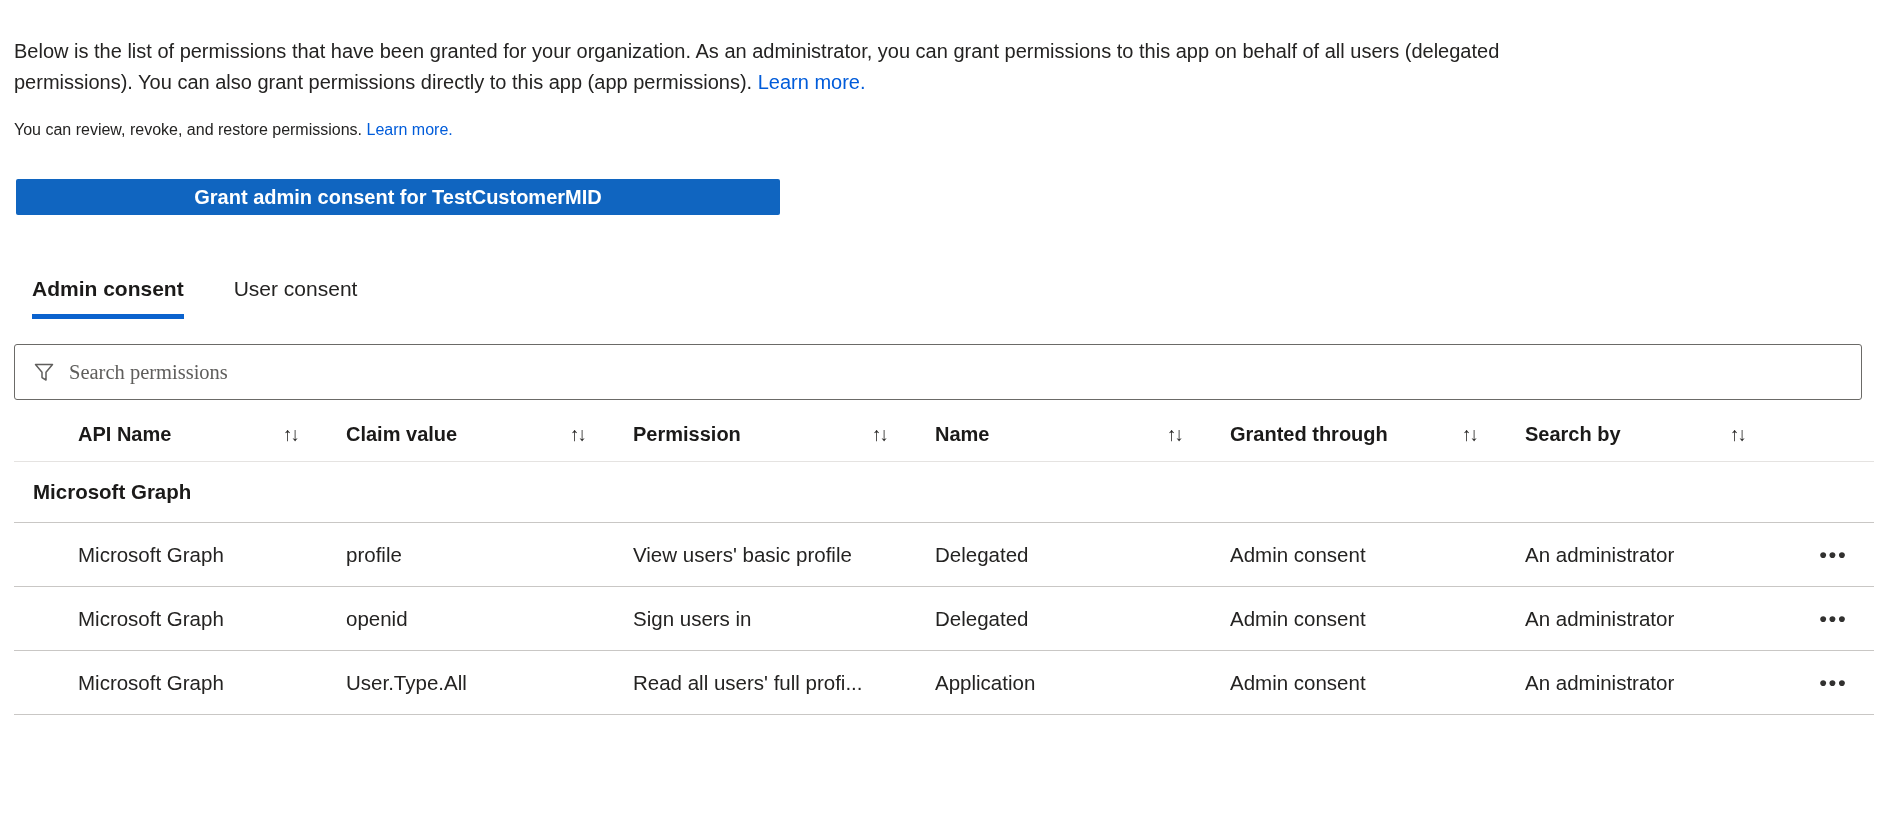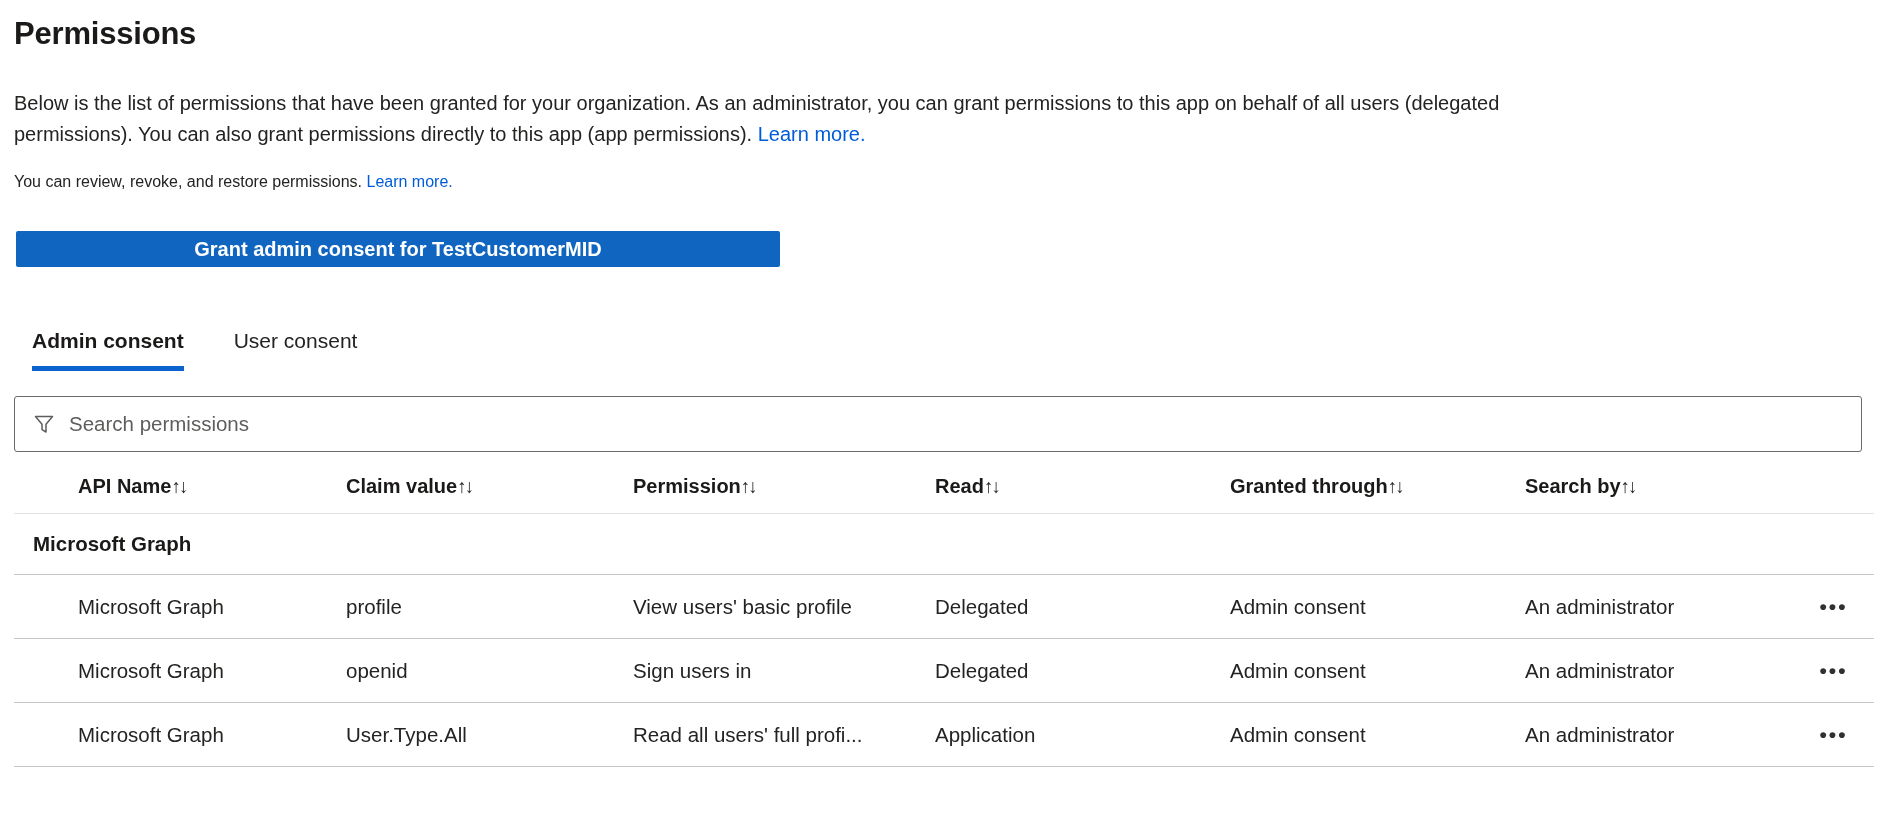--- a/index.html
+++ b/index.html
@@ -26,45 +26,44 @@
   .tab.active { font-weight: 700; color: #1b1a19; }
   .tab.active::after { content: ""; position: absolute; left: 0; right: 0; bottom: 0; height: 5px; background: var(--tab-underline, #0b63ce); }
 
   .search {
     margin-top: 25px; height: 56px; width: calc(100% - 12px);
     border: 1px solid #6b6a67; border-radius: 3px;
     display: flex; align-items: center; padding: 0 12px 0 17px; gap: 13px; background: #fff;
   }
   .search svg { flex: 0 0 auto; }
   .search input {
-    flex: 1; border: none; outline: none; font-family: Liberation Sans, sans-serif;
+    flex: 1; border: none; outline: none; font-family: Liberation Serif, serif;
     font-size: 20.5px; color: #0f172a; background: transparent;
   }
   .search input::placeholder { color: #5f5e5c; opacity: 1; }
 
   .tbl { margin-top: 8px; }
   .grid-cols { display: grid; grid-template-columns: 332px 287px 302px 295px 295px 268px 1fr; align-items: center; }
   .tbl-header { height: 54px; border-bottom: 1px solid #e5e3e1; }
-  .th { display: flex; align-items: center; padding-right: 48px; font-weight: 600; font-size: 20px; color: #1b1a19; cursor: pointer; }
+  .th { display: flex; align-items: center; justify-content: space-between; padding-right: 48px; font-weight: 600; font-size: 20px; color: #1b1a19; cursor: pointer; }
   .th.first { padding-left: 64px; }
   .sort { font-size: 19px; color: #2b2a29; letter-spacing: -2px; font-weight: 400; white-space: nowrap; }
 
   .group-row { height: 61px; display: flex; align-items: center; padding-left: 19px; font-weight: 600; font-size: 20.5px; color: #1b1a19; border-bottom: 1px solid #c9c7c5; }
   .row { height: 64px; border-bottom: 1px solid #c9c7c5; font-size: 20.5px; color: #242322; }
   .cell { overflow: hidden; white-space: nowrap; padding-right: 16px; }
   .cell.first { padding-left: 64px; }
   .cell.menu { text-align: center; padding-right: 0; }
   .menu-btn { background: none; border: none; font-size: 21px; font-weight: 700; letter-spacing: 2px; color: #323130; cursor: pointer; line-height: 1; padding: 6px 8px; }
 </style>
 </head>
 <body>
 
 <div class="page">
 
-  <h1 class="title">Permissions</h1>
 
   <p class="intro"><span>Below is the list of permissions that have been granted for your organization. As an administrator, you can grant permissions to this app on behalf of all users (delegated permissions). You can also grant permissions directly to this app (app permissions).</span> <a class="link">Learn more.</a></p>
 
   <p class="review"><span>You can review, revoke, and restore permissions.</span> <a class="link">Learn more.</a></p>
 
   <button class="grant-btn">Grant admin consent for TestCustomerMID</button>
 
   <div class="tabs">
     <div class="tab active">Admin consent</div>
     <div class="tab">User consent</div>
@@ -86,21 +85,21 @@
         </div>
       <div class="th">
           <span>Claim value</span>
           <span class="sort">↑↓</span>
         </div>
       <div class="th">
           <span>Permission</span>
           <span class="sort">↑↓</span>
         </div>
       <div class="th">
-          <span>Read</span>
+          <span>Name</span>
           <span class="sort">↑↓</span>
         </div>
       <div class="th">
           <span>Granted through</span>
           <span class="sort">↑↓</span>
         </div>
       <div class="th">
           <span>Search by</span>
           <span class="sort">↑↓</span>
         </div>

